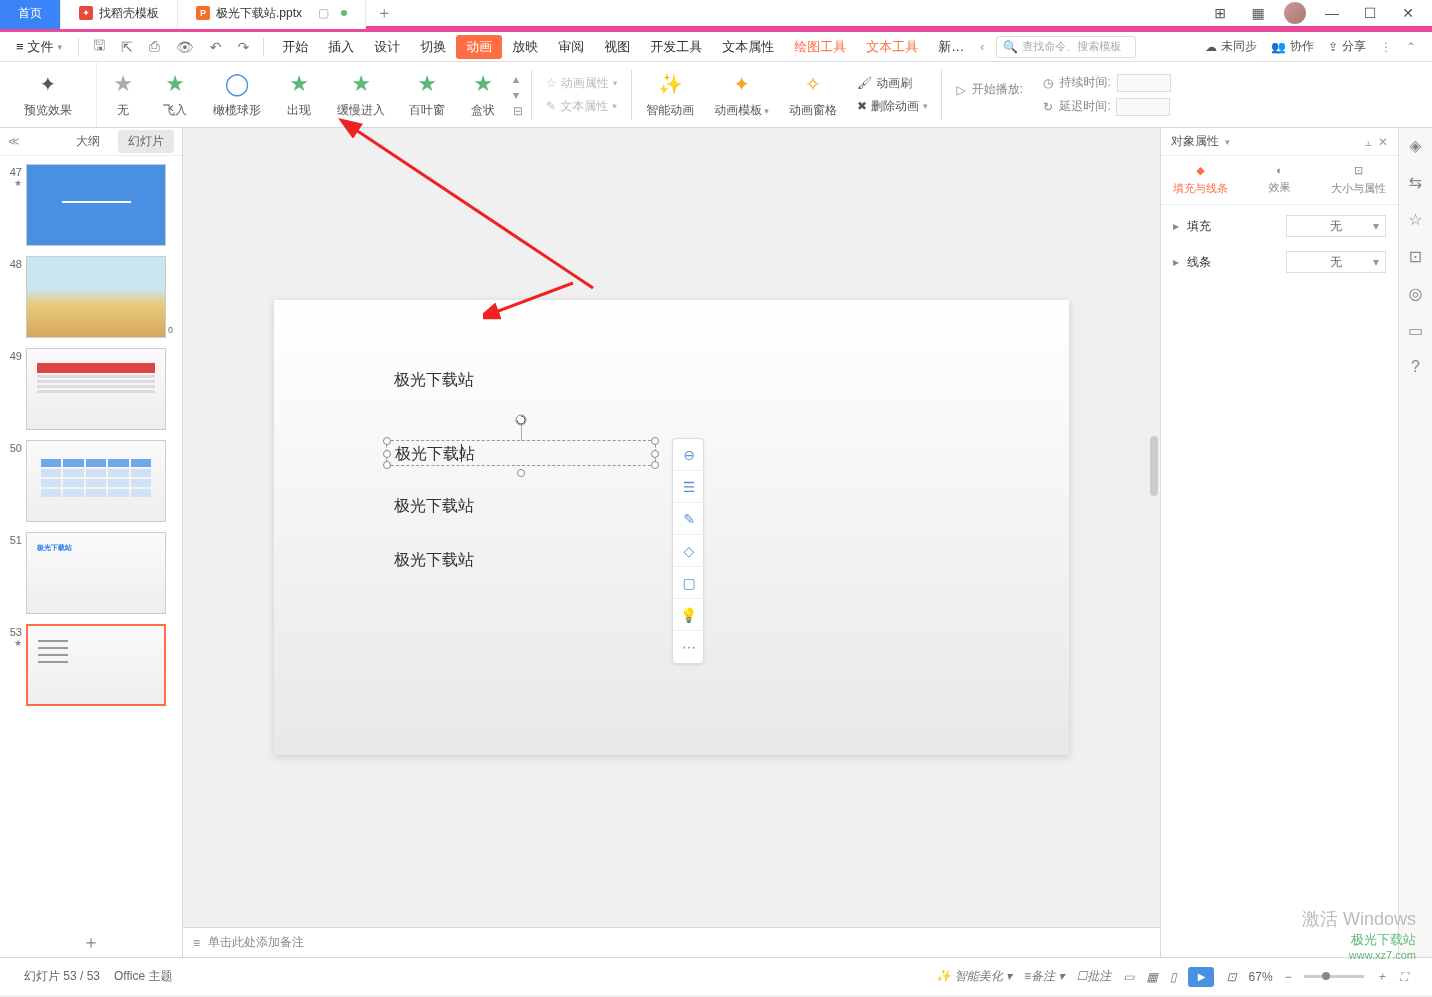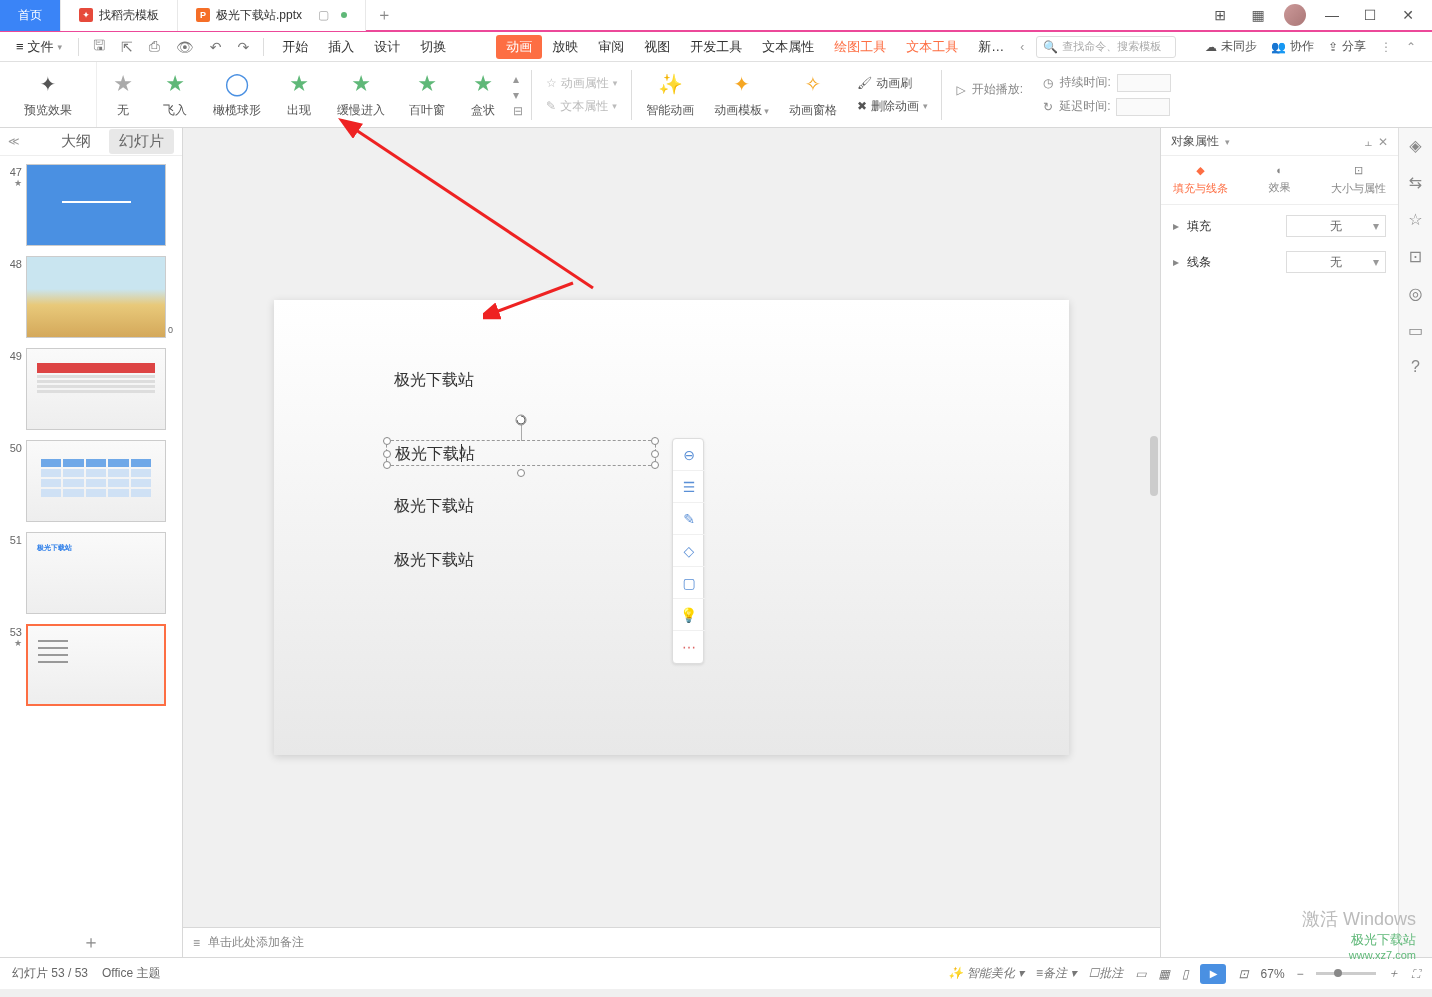--- a/index.html
+++ b/index.html
@@ -1,40 +1,40 @@
 <!DOCTYPE html>
 <html><head>
 <meta charset="utf-8">
 <style>
 * { margin: 0; padding: 0; box-sizing: border-box; font-family: "Microsoft YaHei", sans-serif; }
 body { background: #f0f0f0; width: 1432px; height: 997px; overflow: hidden; font-size: 12px; color: #333; }
 
 
-.titlebar { height: 32px; background: #fff; display: flex; align-items: center; border-bottom: 2px solid #ec4899; }
+.titlebar { height: 32px; background: #fff; display: flex; align-items: center; border-bottom: 6px solid #ec4899; }
 .tab { height: 32px; display: flex; align-items: center; padding: 0 18px; gap: 6px; border-right: 1px solid #e8e8e8; cursor: pointer; }
 .tab.home { background: #3a84f7; color: #fff; }
 .tab.template { background: #fff; }
 .tab.active-file { background: #fff; position: relative; }
 .tab-icon { width: 14px; height: 14px; display: inline-flex; align-items: center; justify-content: center; }
 .tab-icon.red { background: #e64a3b; border-radius: 2px; color: #fff; font-size: 9px; }
 .tab-icon.orange { background: #f56e27; border-radius: 2px; color: #fff; font-size: 9px; font-weight: bold; }
 .tab-dots { color: #aaa; margin-left: 10px; }
 .green-dot { width: 6px; height: 6px; background: #5fb878; border-radius: 50%; display: inline-block; margin-left: 6px; }
 .tab-add { width: 36px; text-align: center; color: #888; font-size: 16px; }
 .titlebar-right { margin-left: auto; display: flex; align-items: center; gap: 14px; padding-right: 12px; color: #666; }
 .win-btn { width: 24px; text-align: center; color: #555; font-size: 14px; }
 .avatar { width: 22px; height: 22px; border-radius: 50%; background: linear-gradient(135deg,#c99,#a77); }
 
 
 .menubar { height: 30px; background: #fff; display: flex; align-items: center; padding: 0 8px; gap: 4px; border-bottom: 1px solid #e0e0e0; }
 .file-btn { color: #333; padding: 2px 8px; font-size: 13px; display:flex; align-items:center; gap:4px; }
 .qat-icon { color: #777; padding: 0 6px; font-size: 14px; }
 .divider-v { width: 1px; height: 18px; background: #ddd; margin: 0 4px; }
 .menu-item { padding: 3px 10px; font-size: 13px; color: #333; border-radius: 3px; cursor: pointer; }
-.menu-item.active { background: #fd6e43; color: #fff; margin-left: 40px; }
+.menu-item.active { background: #fd6e43; color: #fff; }
 .menu-item.tool { color: #fd6e43; }
 .search-box { flex: 0 0 140px; height: 22px; border: 1px solid #ddd; border-radius: 3px; display: flex; align-items: center; padding: 0 6px; color: #aaa; gap: 4px; margin-left: 6px; }
 .menubar-right { margin-left: auto; display: flex; align-items: center; gap: 14px; padding-right: 8px; color: #555; font-size: 12px; }
 .mr-item { display: flex; align-items: center; gap: 4px; }
 
 
 .ribbon { height: 66px; background: #fff; display: flex; align-items: center; border-bottom: 1px solid #d8d8d8; }
 .ribbon-group { display: flex; flex-direction: column; align-items: center; justify-content: center; padding: 0 14px; height: 100%; border-right: 1px solid #eee; }
 .effect-btn { display: flex; flex-direction: column; align-items: center; gap: 4px; padding: 0 12px; cursor: pointer; }
 .star { width: 28px; height: 28px; display: flex; align-items: center; justify-content: center; font-size: 22px; }
@@ -52,21 +52,21 @@
 .timing-col { display: flex; flex-direction: column; gap: 6px; padding: 0 10px; font-size: 12px; color: #888; }
 .timing-row { display: flex; align-items: center; gap: 6px; }
 .timing-input { width: 54px; height: 18px; border: 1px solid #ddd; background: #fafafa; }
 
 
 .body-area { display: flex; height: 829px; }
 
 
 .slide-panel { width: 183px; background: #fff; border-right: 1px solid #d8d8d8; display: flex; flex-direction: column; }
 .sp-header { height: 28px; display: flex; align-items: center; padding: 0 8px; gap: 8px; border-bottom: 1px solid #eee; }
-.sp-tab { padding: 3px 10px; font-size: 15px; color: #666; border-radius: 3px; cursor: pointer; }
+.sp-tab { padding: 3px 10px; font-size: 12px; color: #666; border-radius: 3px; cursor: pointer; }
 .sp-tab.active { background: #e8e8e8; }
 .sp-collapse { color: #999; font-size: 11px; }
 .thumbs { flex: 1; overflow-y: auto; padding: 8px 4px; }
 .thumb-row { display: flex; align-items: flex-start; gap: 4px; margin-bottom: 10px; }
 .thumb-num { width: 18px; text-align: right; font-size: 11px; color: #666; padding-top: 2px; }
 .thumb-star { font-size: 9px; color: #888; }
 .thumb { width: 140px; height: 82px; background: linear-gradient(to bottom,#fafafa,#eee); border: 1px solid #ccc; position: relative; }
 .thumb.blue { background: #4a90e2; }
 .thumb.blue::after { content:""; position:absolute; left:25%; top:45%; width:50%; height:2px; background:#fff; }
 .thumb.img { background: linear-gradient(to bottom,#c9e5f0 40%,#e8c97a 60%,#d4a85a); }
@@ -117,21 +117,21 @@
 .props-body { padding: 10px 12px; display: flex; flex-direction: column; gap: 14px; }
 .prop-row { display: flex; align-items: center; gap: 8px; }
 .prop-row .arrow { color: #888; }
 .prop-select { flex: 1; height: 22px; border: 1px solid #ddd; display: flex; align-items: center; justify-content: center; color: #666; font-size: 12px; position: relative; }
 .prop-select::after { content: "▾"; position: absolute; right: 6px; color: #999; }
 
 
 .side-rail { width: 34px; background: #f7f7f7; border-left: 1px solid #e0e0e0; display: flex; flex-direction: column; align-items: center; padding-top: 8px; gap: 18px; color: #888; font-size: 16px; }
 
 
-.statusbar { height: 32px; background: #fff; border-top: 1px solid #d8d8d8; display: flex; align-items: center; padding: 0 12px; font-size: 12px; color: #666; gap: 14px; }
+.statusbar { height: 38px; background: #fff; border-top: 1px solid #d8d8d8; display: flex; align-items: center; padding: 0 24px; font-size: 12px; color: #666; gap: 14px; }
 .sb-right { margin-left: auto; display: flex; align-items: center; gap: 12px; }
 .sb-icon { color: #777; font-style: italic; }
 .play-btn { width: 26px; height: 20px; background: #4a90e2; border-radius: 3px; display: flex; align-items: center; justify-content: center; color: #fff; font-size: 10px; }
 .watermark { position: absolute; right: 16px; bottom: 36px; text-align: right; color: #bbb; font-size: 18px; pointer-events: none; }
 .watermark .sub { font-size: 13px; color: #5fb878; }
 .watermark .sub2 { font-size: 11px; color: #5fb878; }
 </style>
 </head>
 <body>
 

